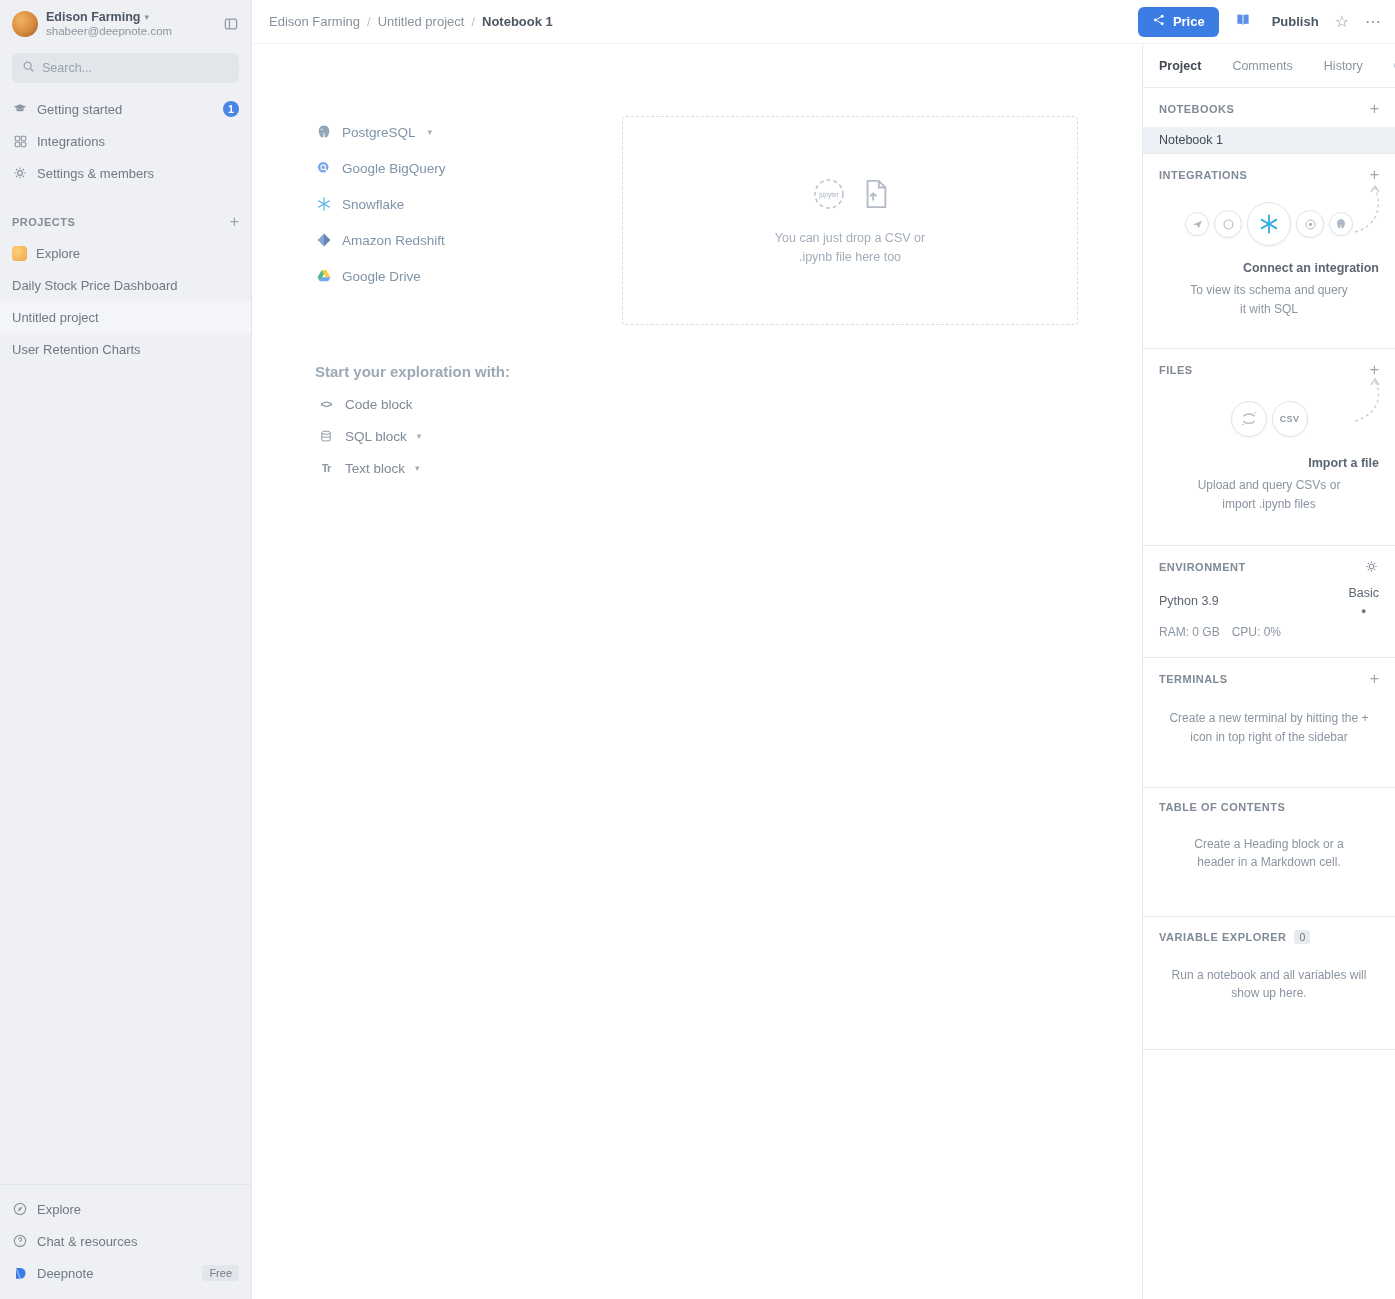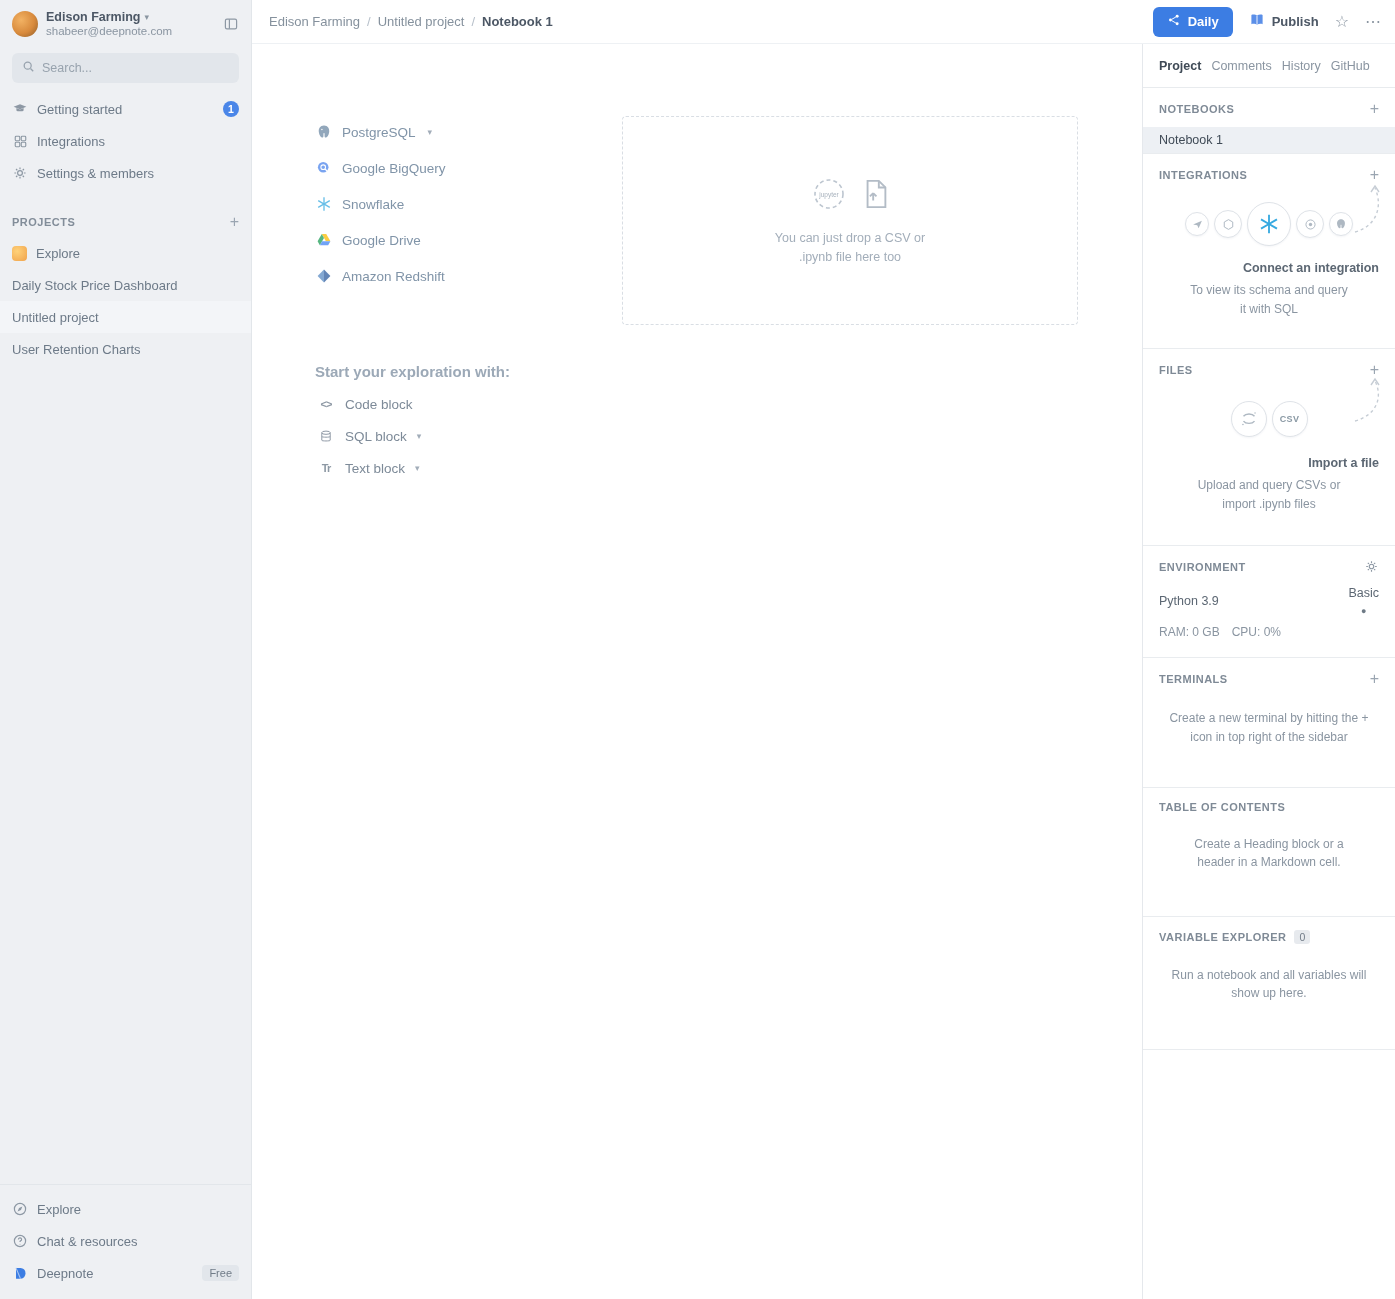--- a/index.html
+++ b/index.html
@@ -76,21 +76,21 @@
   .crumb { cursor:pointer; white-space:nowrap; }
   .crumb-sep { color:#b6bfc9; }
   .crumb.current { color:#4c5765; font-weight:bold; cursor:default; }
   .top-actions { display:flex; align-items:center; gap:16px; }
   .btn-share {
     display:flex; align-items:center; gap:7px; background:#3c7de3; color:#fff;
     border:none; border-radius:6px; height:30px; padding:0 14px; font-size:13px; font-weight:bold;
     font-family:"Liberation Sans",sans-serif; cursor:pointer;
   }
   .btn-publish {
-    display:flex; align-items:center; gap:7px; background:transparent; border:none;
+    display:flex; align-items:center; gap:21px; background:transparent; border:none;
     color:#4c5765; font-size:13px; font-weight:bold; font-family:"Liberation Sans",sans-serif; cursor:pointer;
   }
   .icon-btn { color:#8a95a1; font-size:16px; cursor:pointer; line-height:1; }
 
   .workrow { flex:1; display:flex; min-height:0; }
 
   
   .main { flex:1; background:#fff; padding:62px 0 0 63px; overflow:hidden; }
   .h-muted { font-size:15px; font-weight:bold; color:#9ca9b7; }
   .ds-layout { display:flex; align-items:flex-start; margin-top:8px; }
@@ -110,21 +110,21 @@
   .explore-title { margin-top:38px; }
   .blk-row { display:flex; align-items:center; gap:10px; height:32px; cursor:pointer; margin-left:2px; }
   .blk-icon { width:18px; display:flex; align-items:center; justify-content:center;
     color:#8d98a4; font-size:11px; font-weight:bold; letter-spacing:-1px; }
   .blk-label { font-size:13.5px; color:#7d8a98; }
   .blk-caret { font-size:9px; color:#a2adb9; }
   .blocks-list { margin-top:8px; }
 
   
   .rsb { width:253px; min-width:253px; background:#fff; border-left:1px solid #e5e8ec; display:flex; flex-direction:column; overflow:hidden; }
-  .rsb-tabs { display:flex; align-items:center; gap:10px; height:44px; min-height:44px; padding:0 16px; border-bottom:1px solid #e8ebee; }
+  .rsb-tabs { display:flex; align-items:center; gap:31px; height:44px; min-height:44px; padding:0 16px; border-bottom:1px solid #e8ebee; }
   .rtab { font-size:12.5px; color:#8a95a1; cursor:pointer; white-space:nowrap; }
   .rtab.active { color:#3f4a56; font-weight:bold; }
   .rsec { border-bottom:1px solid #e9ecef; padding:13px 16px 18px 16px; position:relative; }
   .rsec-head { display:flex; align-items:center; justify-content:space-between; }
   .rsec-title { font-size:11px; font-weight:bold; letter-spacing:0.5px; color:#7f8a96; }
   .rsec-head-left { display:flex; align-items:center; gap:8px; }
   .badge-zero { background:#e7eaee; color:#717c88; font-size:10.5px; border-radius:3px; padding:1px 5px; }
   .nb-item {
     margin:10px -16px -18px -16px; padding:6px 16px; background:#edf0f4;
     font-size:12.5px; color:#3f4a56; cursor:pointer;
@@ -284,21 +284,21 @@
         <button class="btn-share">
           <span>
             <svg width="14" height="14" viewBox="0 0 20 20" fill="#fff">
                 <circle cx="5" cy="10" r="2.1"></circle>
                 <circle cx="14.5" cy="4.7" r="2.1"></circle>
                 <circle cx="14.5" cy="15.3" r="2.1"></circle>
                 <line x1="6.9" y1="9" x2="12.7" y2="5.7" stroke="#fff" stroke-width="1.4"></line>
                 <line x1="6.9" y1="11" x2="12.7" y2="14.3" stroke="#fff" stroke-width="1.4"></line>
               </svg>
           </span>
-          <span>Daily</span>
+          <span>Price</span>
         </button>
         <button class="btn-publish">
           <span>
             <svg width="16" height="16" viewBox="0 0 20 20">
                 <path d="M10 4.5C8 3 4.5 3 3 3.8v11.4c1.5-.8 5-.8 7 .7 2-1.5 5.5-1.5 7-.7V3.8C15.5 3 12 3 10 4.5Z" fill="#5b8fe8"></path>
                 <line x1="10" y1="4.5" x2="10" y2="15.9" stroke="#fff" stroke-width="1.1"></line>
               </svg>
           </span>
           <span>Publish</span>
         </button>
@@ -344,36 +344,36 @@
                     <line x1="3.3" y1="7" x2="20.7" y2="17"></line>
                     <line x1="3.3" y1="17" x2="20.7" y2="7"></line>
                   </svg>
               </span>
               <span class="ds-label">Snowflake</span>
             </div>
 
             <div class="ds-row">
               <span class="ds-icon">
                 <svg width="16" height="16" viewBox="0 0 20 20">
+                    <polygon points="10,2 18,10 10,18" fill="#2f5d9e"></polygon>
+                    <polygon points="10,2 2,10 10,18" fill="#5b8cc4"></polygon>
+                  </svg>
+              </span>
+              <span class="ds-label">Amazon Redshift</span>
+            </div>
+
+            <div class="ds-row">
+              <span class="ds-icon">
+                <svg width="16" height="16" viewBox="0 0 20 20">
                     <polygon points="7.2,2.5 12.8,2.5 18,11.5 12.4,11.5" fill="#fbbc04"></polygon>
                     <polygon points="7.2,2.5 2,11.5 4.8,16.5 10,7.5" fill="#1e9e57"></polygon>
                     <polygon points="4.8,16.5 15.2,16.5 18,11.5 7.6,11.5" fill="#4285f4"></polygon>
                   </svg>
               </span>
               <span class="ds-label">Google Drive</span>
-            </div>
-
-            <div class="ds-row">
-              <span class="ds-icon">
-                <svg width="16" height="16" viewBox="0 0 20 20">
-                    <polygon points="10,2 18,10 10,18" fill="#2f5d9e"></polygon>
-                    <polygon points="10,2 2,10 10,18" fill="#5b8cc4"></polygon>
-                  </svg>
-              </span>
-              <span class="ds-label">Amazon Redshift</span>
             </div>
 
           </div>
 
           <div class="dropzone">
             <div class="dz-icons">
               <span>
                 <svg width="40" height="40" viewBox="0 0 40 40">
                     <circle cx="20" cy="20" r="14" fill="none" stroke="#bcc5cf" stroke-width="1.6" stroke-dasharray="4 3"></circle>
                     <text x="20" y="23" font-size="6.5" fill="#a8b2bd" text-anchor="middle" font-family="Liberation Sans, sans-serif">jupyter</text>

